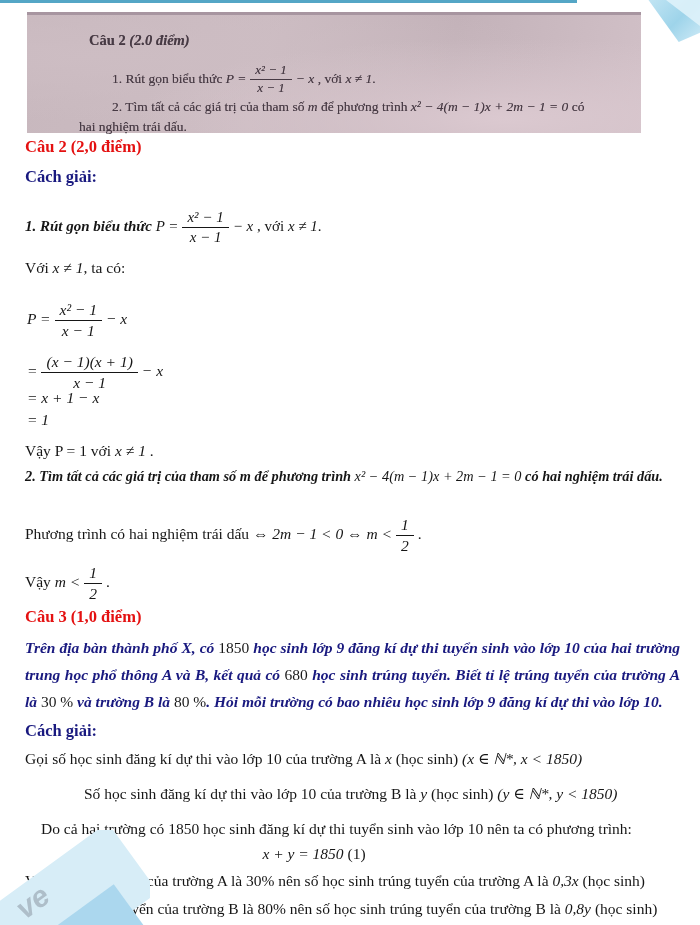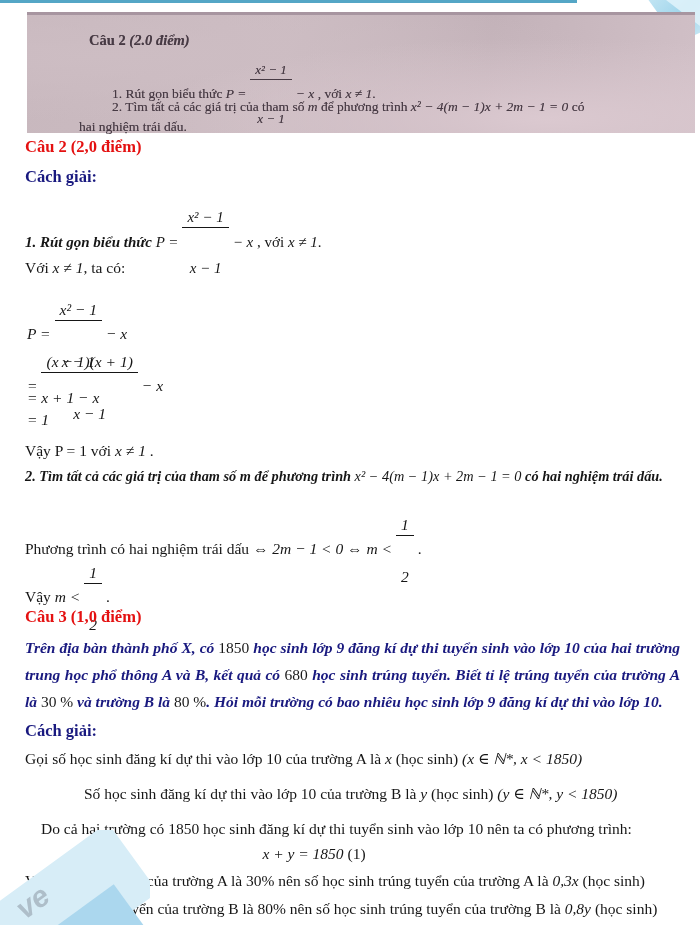--- a/index.html
+++ b/index.html
@@ -23,21 +23,21 @@
   .corner-bl{position:absolute;left:0;bottom:0;width:150px;height:95px;overflow:hidden;}
   .bl-band{position:absolute;left:-48px;bottom:-34px;width:200px;height:86px;
            background:#d7edf7;transform:rotate(-36deg);}
   .bl-tri{position:absolute;left:44px;bottom:-40px;width:96px;height:58px;
           background:#abd7ee;transform:rotate(-36deg);}
   .bl-text{position:absolute;left:16px;bottom:6px;transform:rotate(-36deg);
            color:#8d99a5;opacity:.55;font-size:30px;font-style:italic;font-weight:bold;
            font-family:"Liberation Sans","DejaVu Sans",sans-serif;}
   
   .scan{
-    position:absolute;left:27px;top:12px;width:668px;height:118px;
+    position:absolute;left:27px;top:12px;width:614px;height:118px;
     background:
       radial-gradient(ellipse at 78% 88%, #dbc9d0 0%, rgba(219,201,208,0) 55%),
       radial-gradient(ellipse at 12% 35%, #cdbdc3 0%, rgba(205,189,195,0) 60%),
       linear-gradient(100deg,#c8b8be 0%,#ccbcc2 38%,#c3b2b9 68%,#d1c0c7 100%);
     border-top:3px solid #a795a0;
     color:var(--scan-text);
   }
   .scan .line{color:var(--scan-text);font-size:13.5px;text-shadow:0 0 .5px rgba(71,58,68,.6);}
   .scan .frac{font-size:13px;}
   
@@ -50,21 +50,21 @@
   .para{position:absolute;white-space:normal;text-align:justify;
         font-size:15.5px;line-height:27px;color:var(--navy);}
   
   .seg-t{font-style:normal;}
   .seg-m{font-style:italic;}
   .seg-b{font-weight:bold;}
   .seg-bi{font-weight:bold;font-style:italic;}
   .seg-n{font-weight:normal;font-style:normal;color:#1a1a1a;}
   
   .frac{display:inline-flex;flex-direction:column;align-items:center;vertical-align:middle;
-        margin:0 4px;font-style:italic;line-height:1.15;text-align:center;gap:31px;}
+        margin:0 4px;font-style:italic;line-height:1.15;text-align:center;}
   .frac .fn{border-bottom:1.2px solid currentColor;padding:0 5px 1px 5px;}
   .frac .fd{padding:1px 5px 0 5px;text-align:center;}
 </style>
 </head>
 <body>
 
 <div class="page">
 
   <div class="topline"></div>
 

